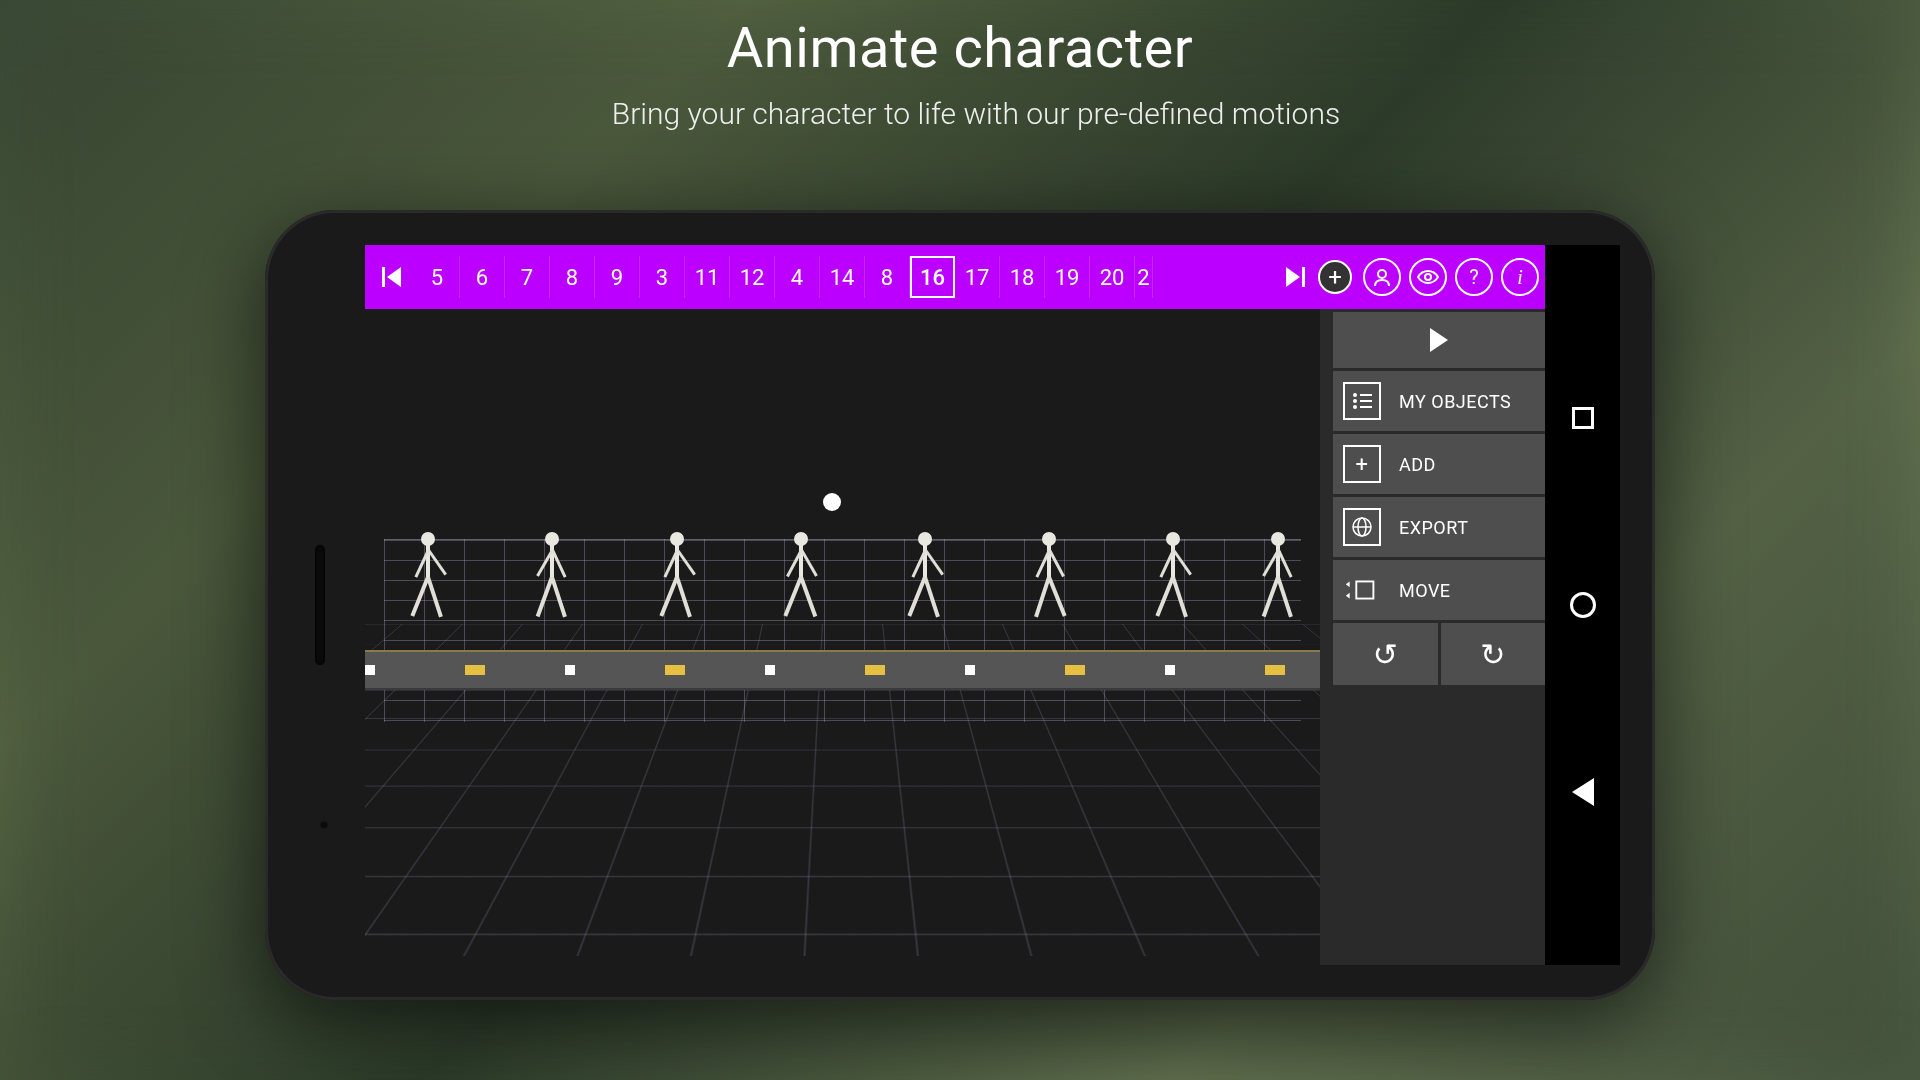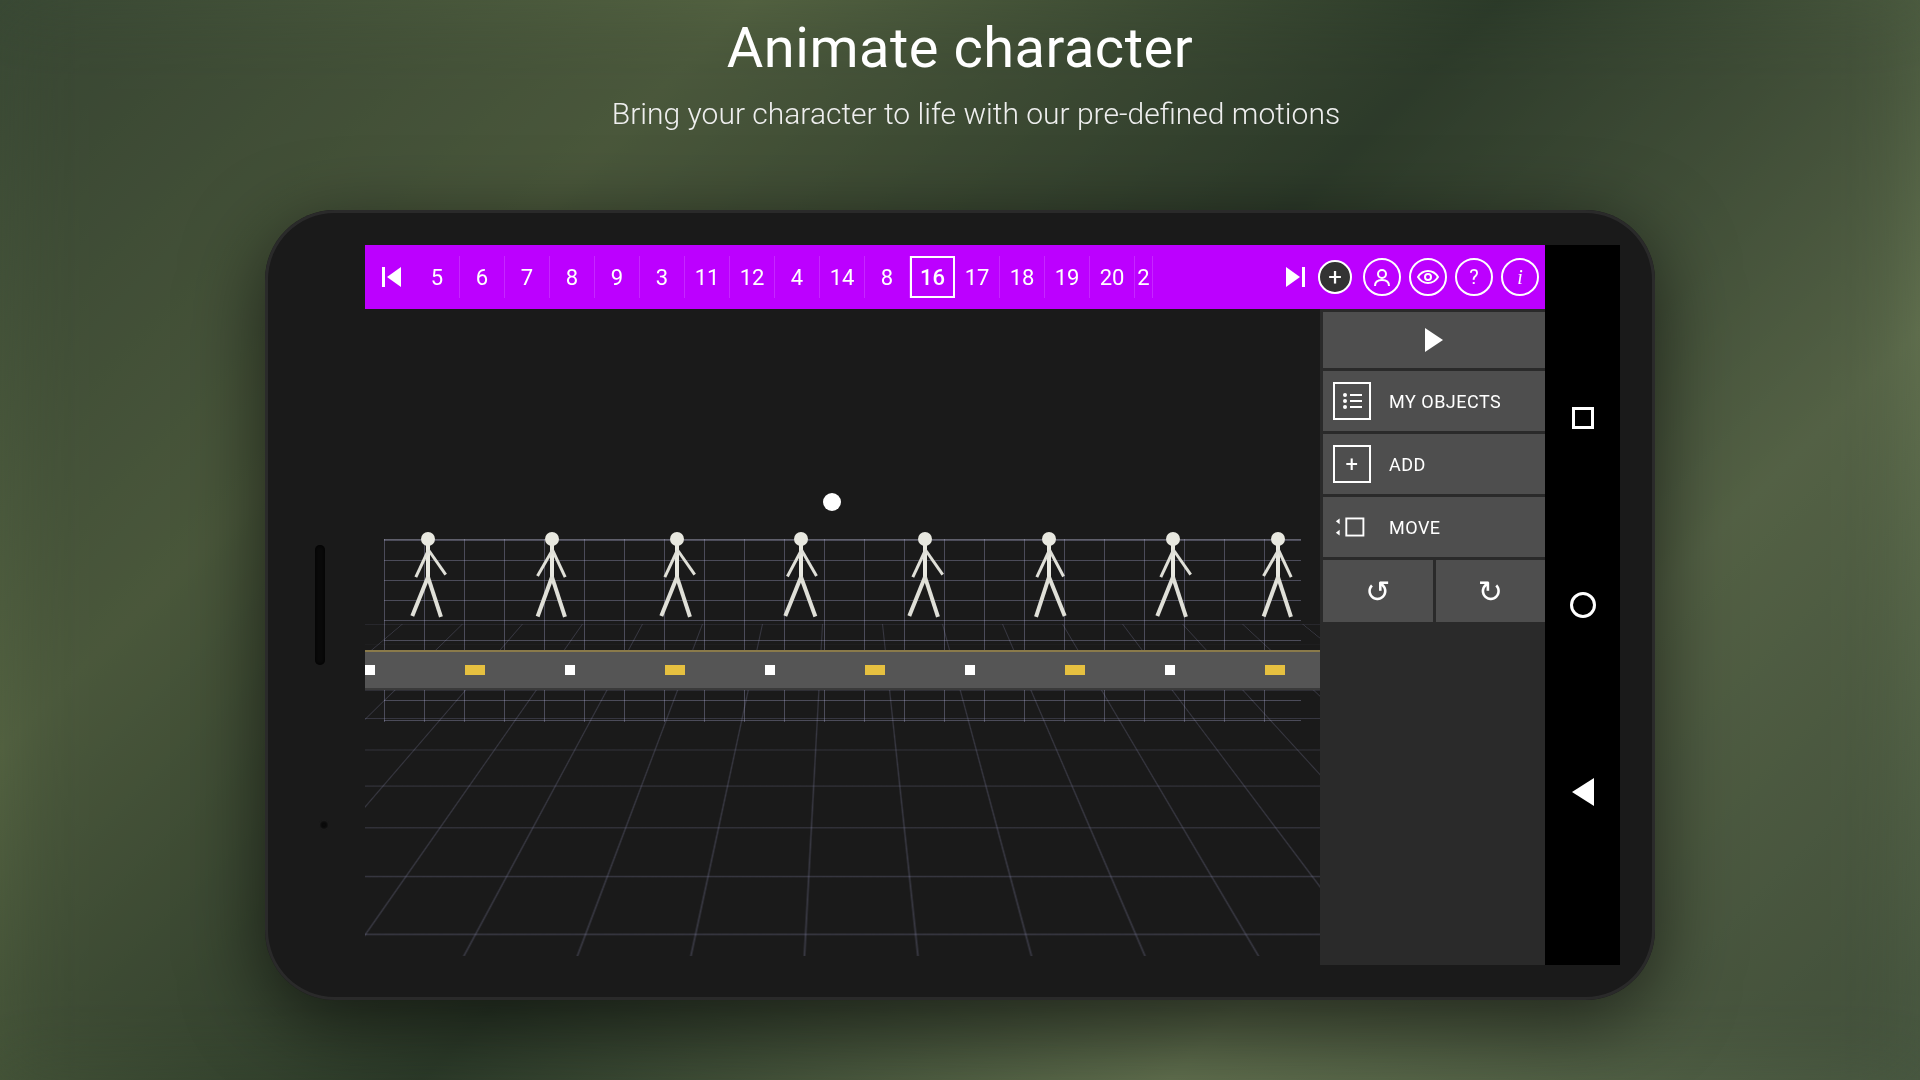--- a/index.html
+++ b/index.html
@@ -293,21 +293,21 @@
   background: #e0e0d8;
   transform-origin: top;
   transform: rotate(22deg);
 }
 .side-panel {
   width: 225px;
   background: #2a2a2a;
   display: flex;
   flex-direction: column;
   gap: 3px;
-  padding: 3px 0 0 3px;
+  padding: 3px 0 0 13px;
 }
 .play-btn {
   height: 56px;
   background: #4e4e4e;
   display: flex;
   align-items: center;
   justify-content: center;
   cursor: pointer;
 }
 .play-triangle {
@@ -515,20 +515,30 @@
               </div>
             <span>MY OBJECTS</span>
           </div>
           <div class="tool-btn">
             <div class="tool-icon">
                 <span style="font-size:22px">+</span>
               </div>
             <span>ADD</span>
           </div>
           <div class="tool-btn">
+            <div class="tool-icon">
+                <svg width="22" height="22" viewBox="0 0 22 22">
+                  <circle cx="11" cy="11" r="9" fill="none" stroke="#fff" stroke-width="1.5"></circle>
+                  <ellipse cx="11" cy="11" rx="4" ry="9" fill="none" stroke="#fff" stroke-width="1.5"></ellipse>
+                  <line x1="2" y1="11" x2="20" y2="11" stroke="#fff" stroke-width="1.5"></line>
+                </svg>
+              </div>
+            <span>EXPORT</span>
+          </div>
+          <div class="tool-btn">
             <div class="tool-icon noborder">
                 <svg width="40" height="30" viewBox="0 0 40 30">
                   <rect x="14" y="6" width="18" height="18" fill="none" stroke="#fff" stroke-width="2"></rect>
                   <path d="M3 9l4-3v6zM3 21l4-3v6z" fill="#fff"></path>
                 </svg>
               </div>
             <span>MOVE</span>
           </div>
 
           <div class="undo-redo-row">

